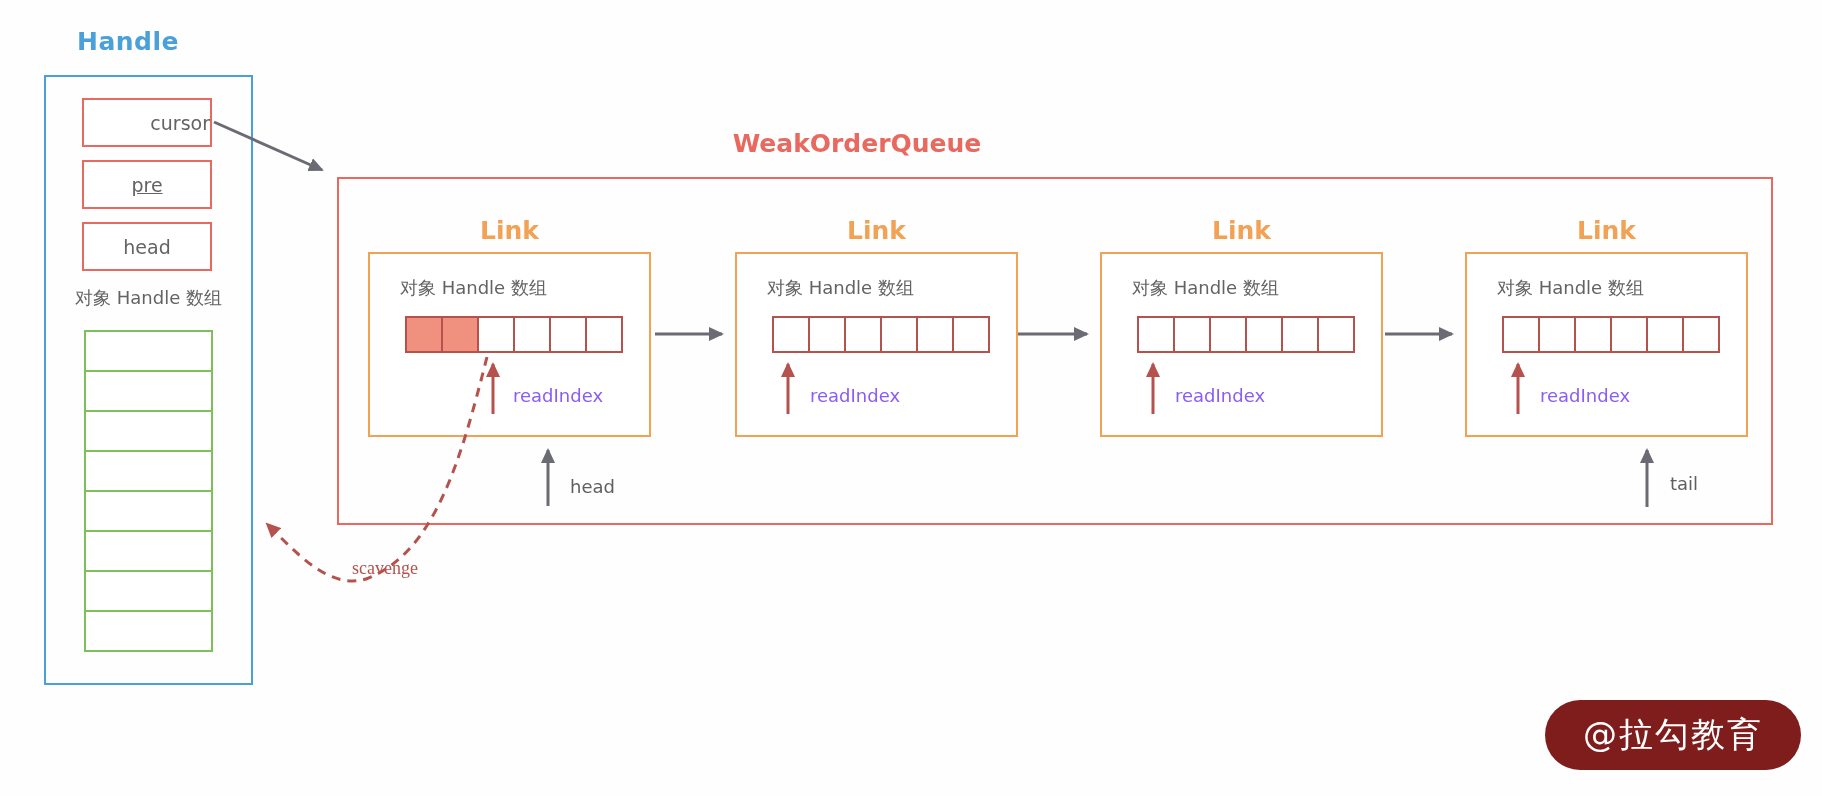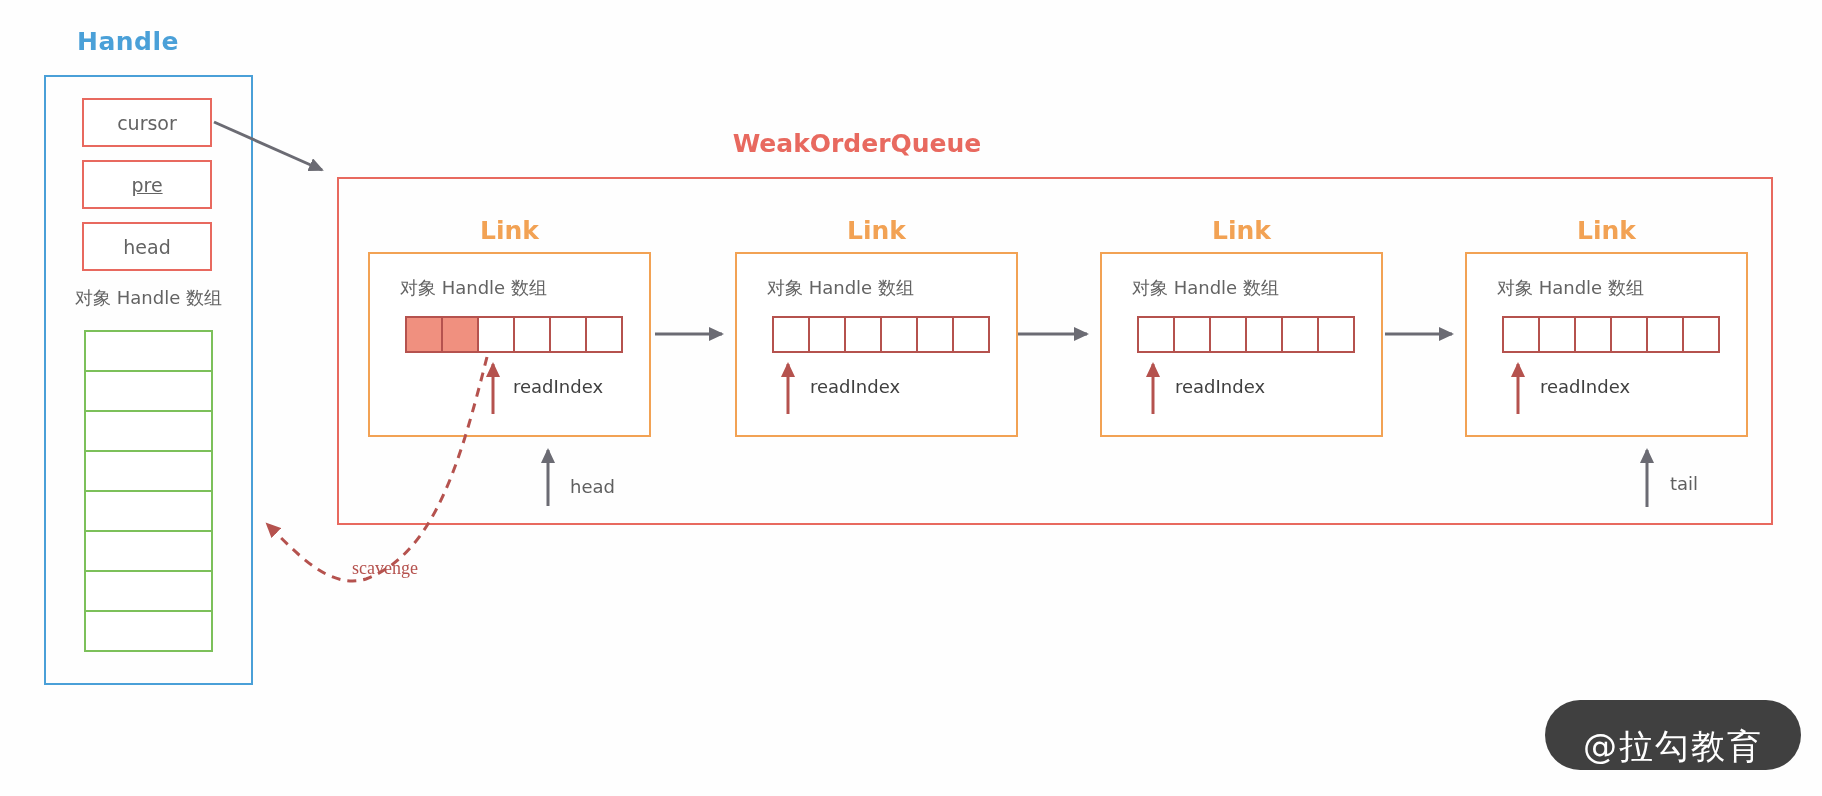--- a/index.html
+++ b/index.html
@@ -27,21 +27,21 @@
     border: 2px solid #4aa0d8;
     background: transparent;
   }
   .reg-box {
     left: 82px; width: 130px; height: 49px;
     border: 2px solid #e8695f;
     display: flex; align-items: center; justify-content: center;
     font-size: 19px; color: #636363;
     background: #fff;
   }
-  .reg-cursor { top: 98px; }
+  .reg-cursor { top: 98px; justify-content: flex-end; }
   .reg-pre    { top: 160px; text-decoration: underline; }
   .reg-head   { top: 222px; }
   .stack-array-label {
     left: 44px; top: 286px; width: 209px;
     text-align: center;
     font-size: 18px; color: #636363;
   }
   .stack-slots {
     left: 84px; top: 330px; width: 129px;
     display: flex; flex-direction: column;
@@ -88,38 +88,39 @@
   }
   .cell-row .cell {
     width: 38px; height: 37px;
     border: 2px solid #b5524e;
     background: #fff;
   }
   .cell-row .cell + .cell { margin-left: -2px; }
   .cell-row .cell-filled { background: #f0907f; }
 
   .readindex-label {
-    font-size: 18px; color: #404040;
+    font-size: 18px; color: #8b5cf6;
     white-space: nowrap;
+    margin-top: 9px;
   }
   .gray-label {
     font-size: 18px; color: #5f5f5f;
     white-space: nowrap;
   }
   .scavenge-label {
     left: 352px; top: 558px;
     font-size: 18px; color: #b5524e; font-family: Liberation Serif, serif;
   }
 
   
   .watermark {
     left: 1545px; top: 700px; width: 256px; height: 70px;
-    background: #404040;
+    background: #7f1d1d;
     border-radius: 35px;
-    display: flex; align-items: flex-end; justify-content: center;
+    display: flex; align-items: center; justify-content: center;
     font-size: 34px; color: #ffffff;
     letter-spacing: 2px;
   }
 
   
   #arrows { left: 0; top: 0; pointer-events: none; }
 </style>
 </head>
 <body>
 

